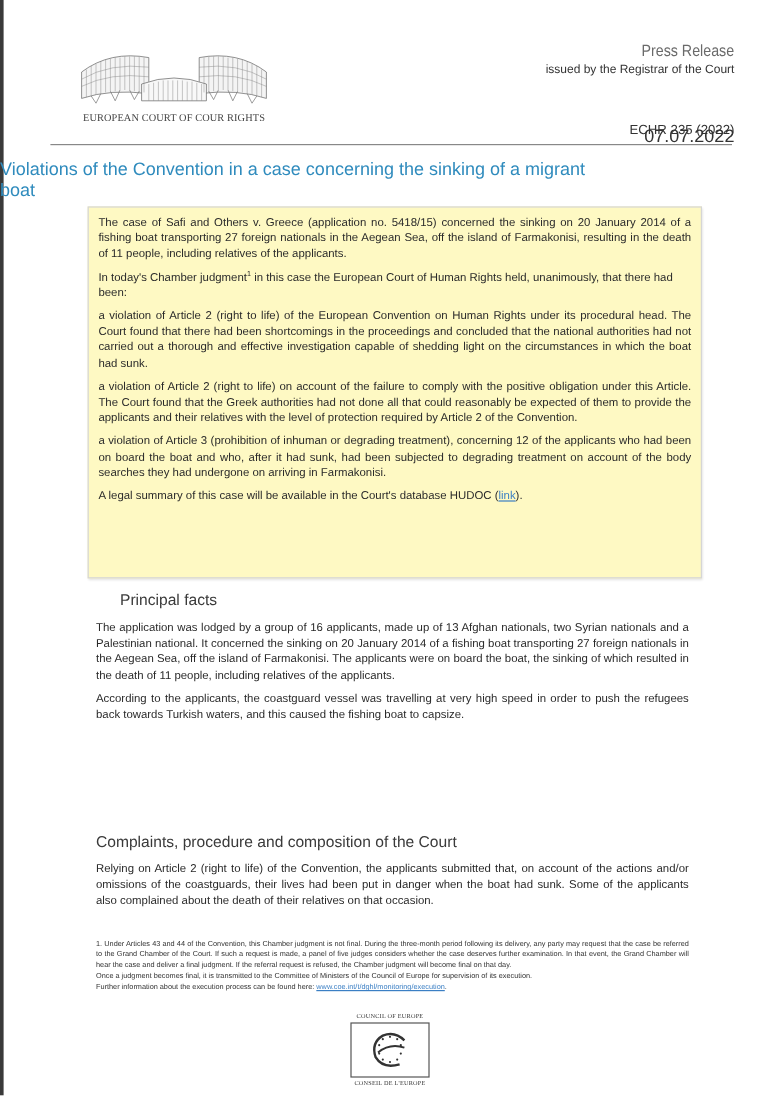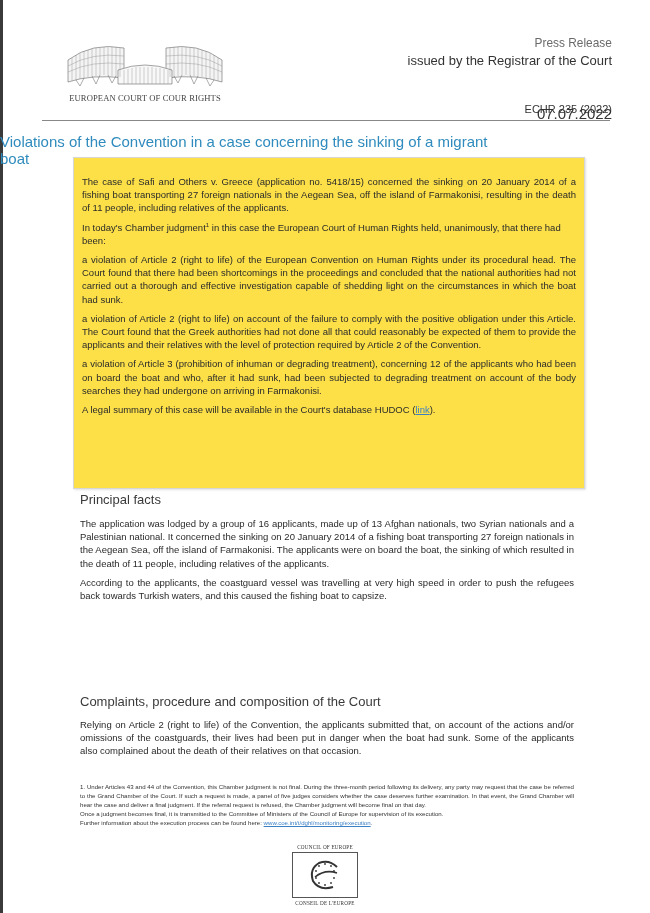--- a/index.html
+++ b/index.html
@@ -17,48 +17,48 @@
     position: absolute; left: 0; width: 290px; text-align: center;
     font-family: "Liberation Serif", serif; font-size: 8.6px; color: #444; letter-spacing: 0.1px;
   }
   .court-en { top: 93px; }
   .court-fr { top: 105px; }
   .press-title {
     position: absolute; right: 38px; top: 35px;
     font-family: "Liberation Sans", sans-serif; font-size: 13.5px; color: #6a6a6a;
     transform: scaleX(0.88); transform-origin: right center;
   }
-  .issued-by { position: absolute; right: 38px; top: 53px; font-size: 13px; color: #333; }
+  .issued-by { position: absolute; right: 38px; top: 53px; font-size: 10px; color: #333; }
   .ref-no { position: absolute; right: 38px; top: 103px; font-size: 11px; color: #333; }
   .ref-date { position: absolute; right: 38px; top: 105px; font-size: 15px; color: #333; }
   .header-rule { position: absolute; left: 42px; top: 120px; width: 568px; height: 1px; background: #888; }
 
   
   .doc-title {
     position: absolute; left: 0; width: 518px; top: 133px; text-align: left;
     font-size: 15px; color: #2f8bbd;
   }
 
   
   .summary-box {
-    position: absolute; left: 73px; top: 157px; width: 494px; height: 296px;
-    padding: 17px 8px; background: #fde047; border: 1px solid #d6d6d6;
+    position: absolute; left: 73px; top: 172px; width: 494px; height: 296px;
+    padding: 6px 8px; background: #fef9c3; border: 1px solid #d6d6d6;
     box-shadow: 1px 1px 2px rgba(0,0,0,0.12);
   }
   .summary-box p { margin: 0 0 6px 0; }
   .just, .plain {
     font-size: 9.5px; line-height: 13.2px; color: #2a2a2a;
   }
   .just { text-align: justify; text-align-last: left; }
   .link { color: #3b7fc4; text-decoration: underline; }
   sup { font-size: 6px; vertical-align: super; line-height: 0; }
 
   
   .section-heading { position: absolute; left: 80px; font-size: 13px; color: #3a3a3a; }
-  .h-facts { top: 492px; }
+  .h-facts { top: 492px; margin-left: 20px; }
   .h-complaints { top: 694px; }
   .body-block { position: absolute; left: 80px; width: 494px; }
   .body-block p { margin: 0 0 6px 0; }
   .b-facts { top: 517px; }
   .b-complaints { top: 718px; }
 
   
   .footnote {
     position: absolute; left: 80px; top: 782px; width: 494px;
     font-size: 6.1px; line-height: 9px; color: #333; text-align: justify; text-align-last: left;

